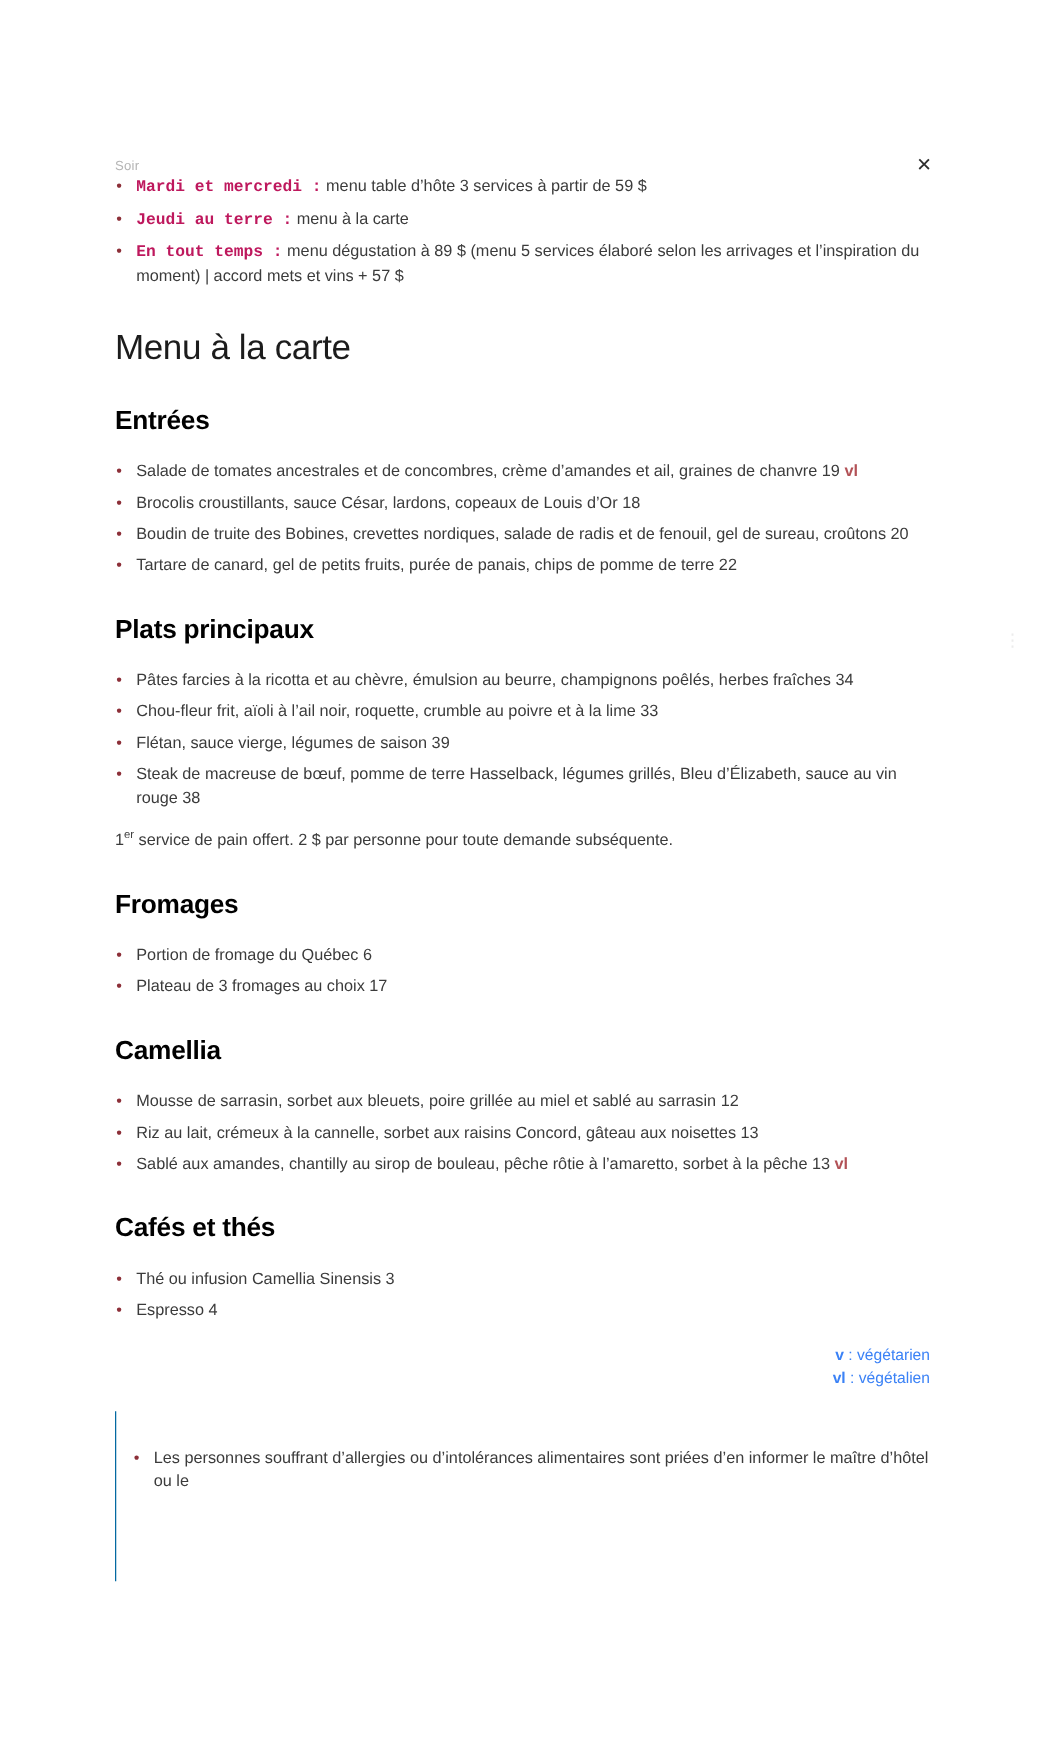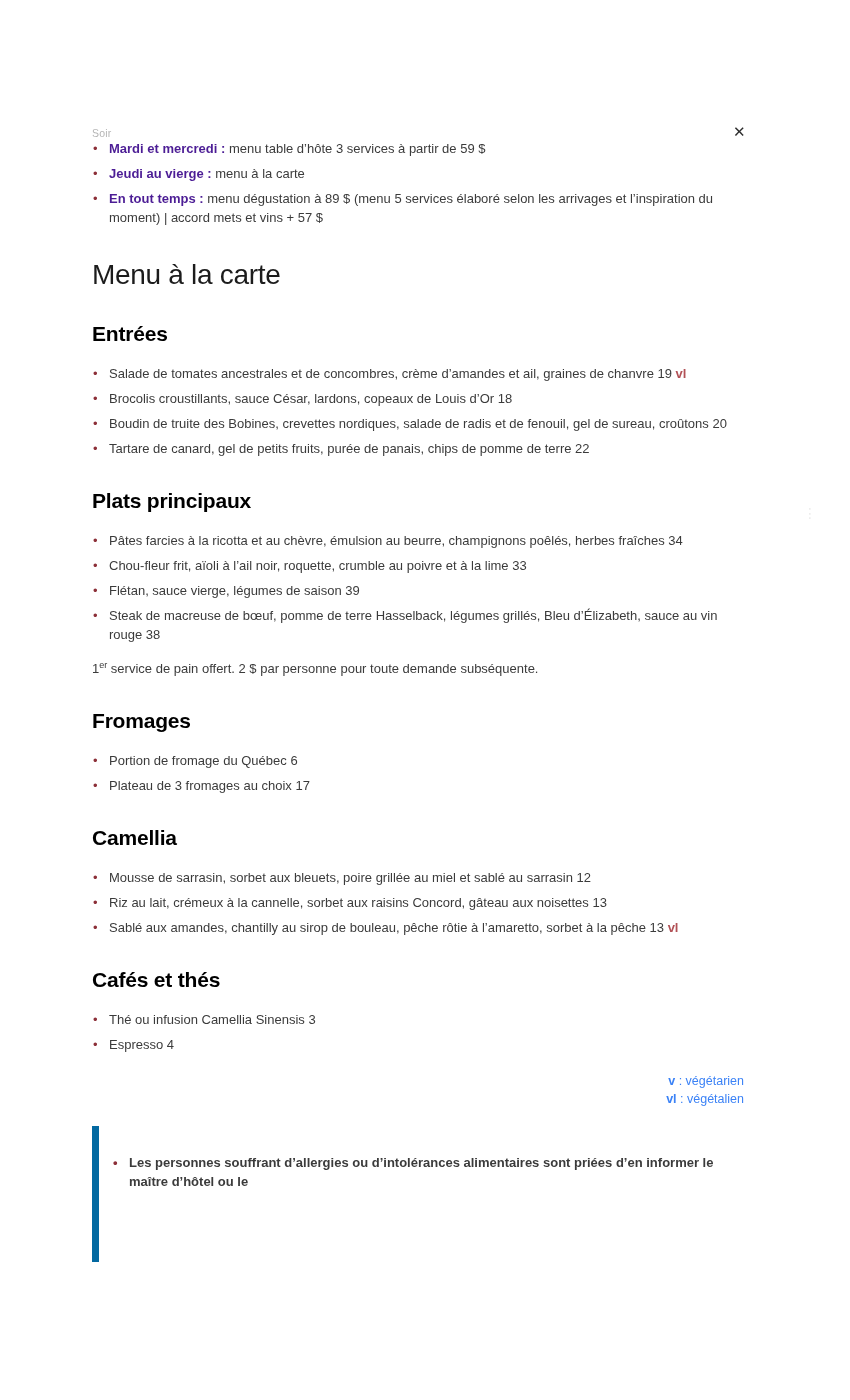--- a/index.html
+++ b/index.html
@@ -60,21 +60,21 @@
   }
   ul.bullets li::before {
     content: '\2022';
     position: absolute;
     left: 1px;
     top: 0;
     color: #8c2f38;
     font-size: 13px;
   }
   .intro-list { margin-top: 30px; }
-  .intro-list b { color: #4c1d95; }
+  .intro-list b { color: #be185d; font-family: Liberation Mono, monospace; }
   h1.page-title {
     font-size: 28px;
     font-weight: 400;
     color: #1c1c1c;
     margin: 32px 0 0 0;
     letter-spacing: -0.3px;
   }
   h2.section-heading {
     font-size: 21px;
     font-weight: 700;
@@ -100,35 +100,34 @@
   .legend {
     margin-top: 19px;
     font-size: 12.5px;
     line-height: 17.5px;
     color: #3b82f6;
     text-align: right;
   }
   .legend b { font-weight: 700; }
   blockquote.footnote {
     margin: 18px 0 0 0;
-    border-left: 7px solid #0369a1;
+    border-left: 1px solid #0369a1;
     padding: 27px 0 71px 13px;
-    font-weight: bold;
   }
   blockquote.footnote ul.bullets li { margin-bottom: 0; }
 </style>
 </head>
 <body>
 
 <div class="page">
   <div class="soir-label">Soir</div>
 
   <ul class="bullets intro-list">
       <li><b>Mardi et mercredi :</b> menu table d’hôte 3 services à partir de 59 $</li>
-      <li><b>Jeudi au vierge :</b> menu à la carte</li>
+      <li><b>Jeudi au terre :</b> menu à la carte</li>
       <li><b>En tout temps :</b> menu dégustation à 89 $ (menu 5 services élaboré selon les arrivages et l’inspiration du moment) | accord mets et vins + 57 $</li>
     </ul>
 
   <h1 class="page-title">Menu à la carte</h1>
 
   <div>
       <section>
         <h2 class="section-heading">Entrées</h2>
         <ul class="bullets">
           <li><span>Salade de tomates ancestrales et de concombres, crème d’amandes et ail, graines de chanvre 19</span><span class="tag"> vl</span></li>

